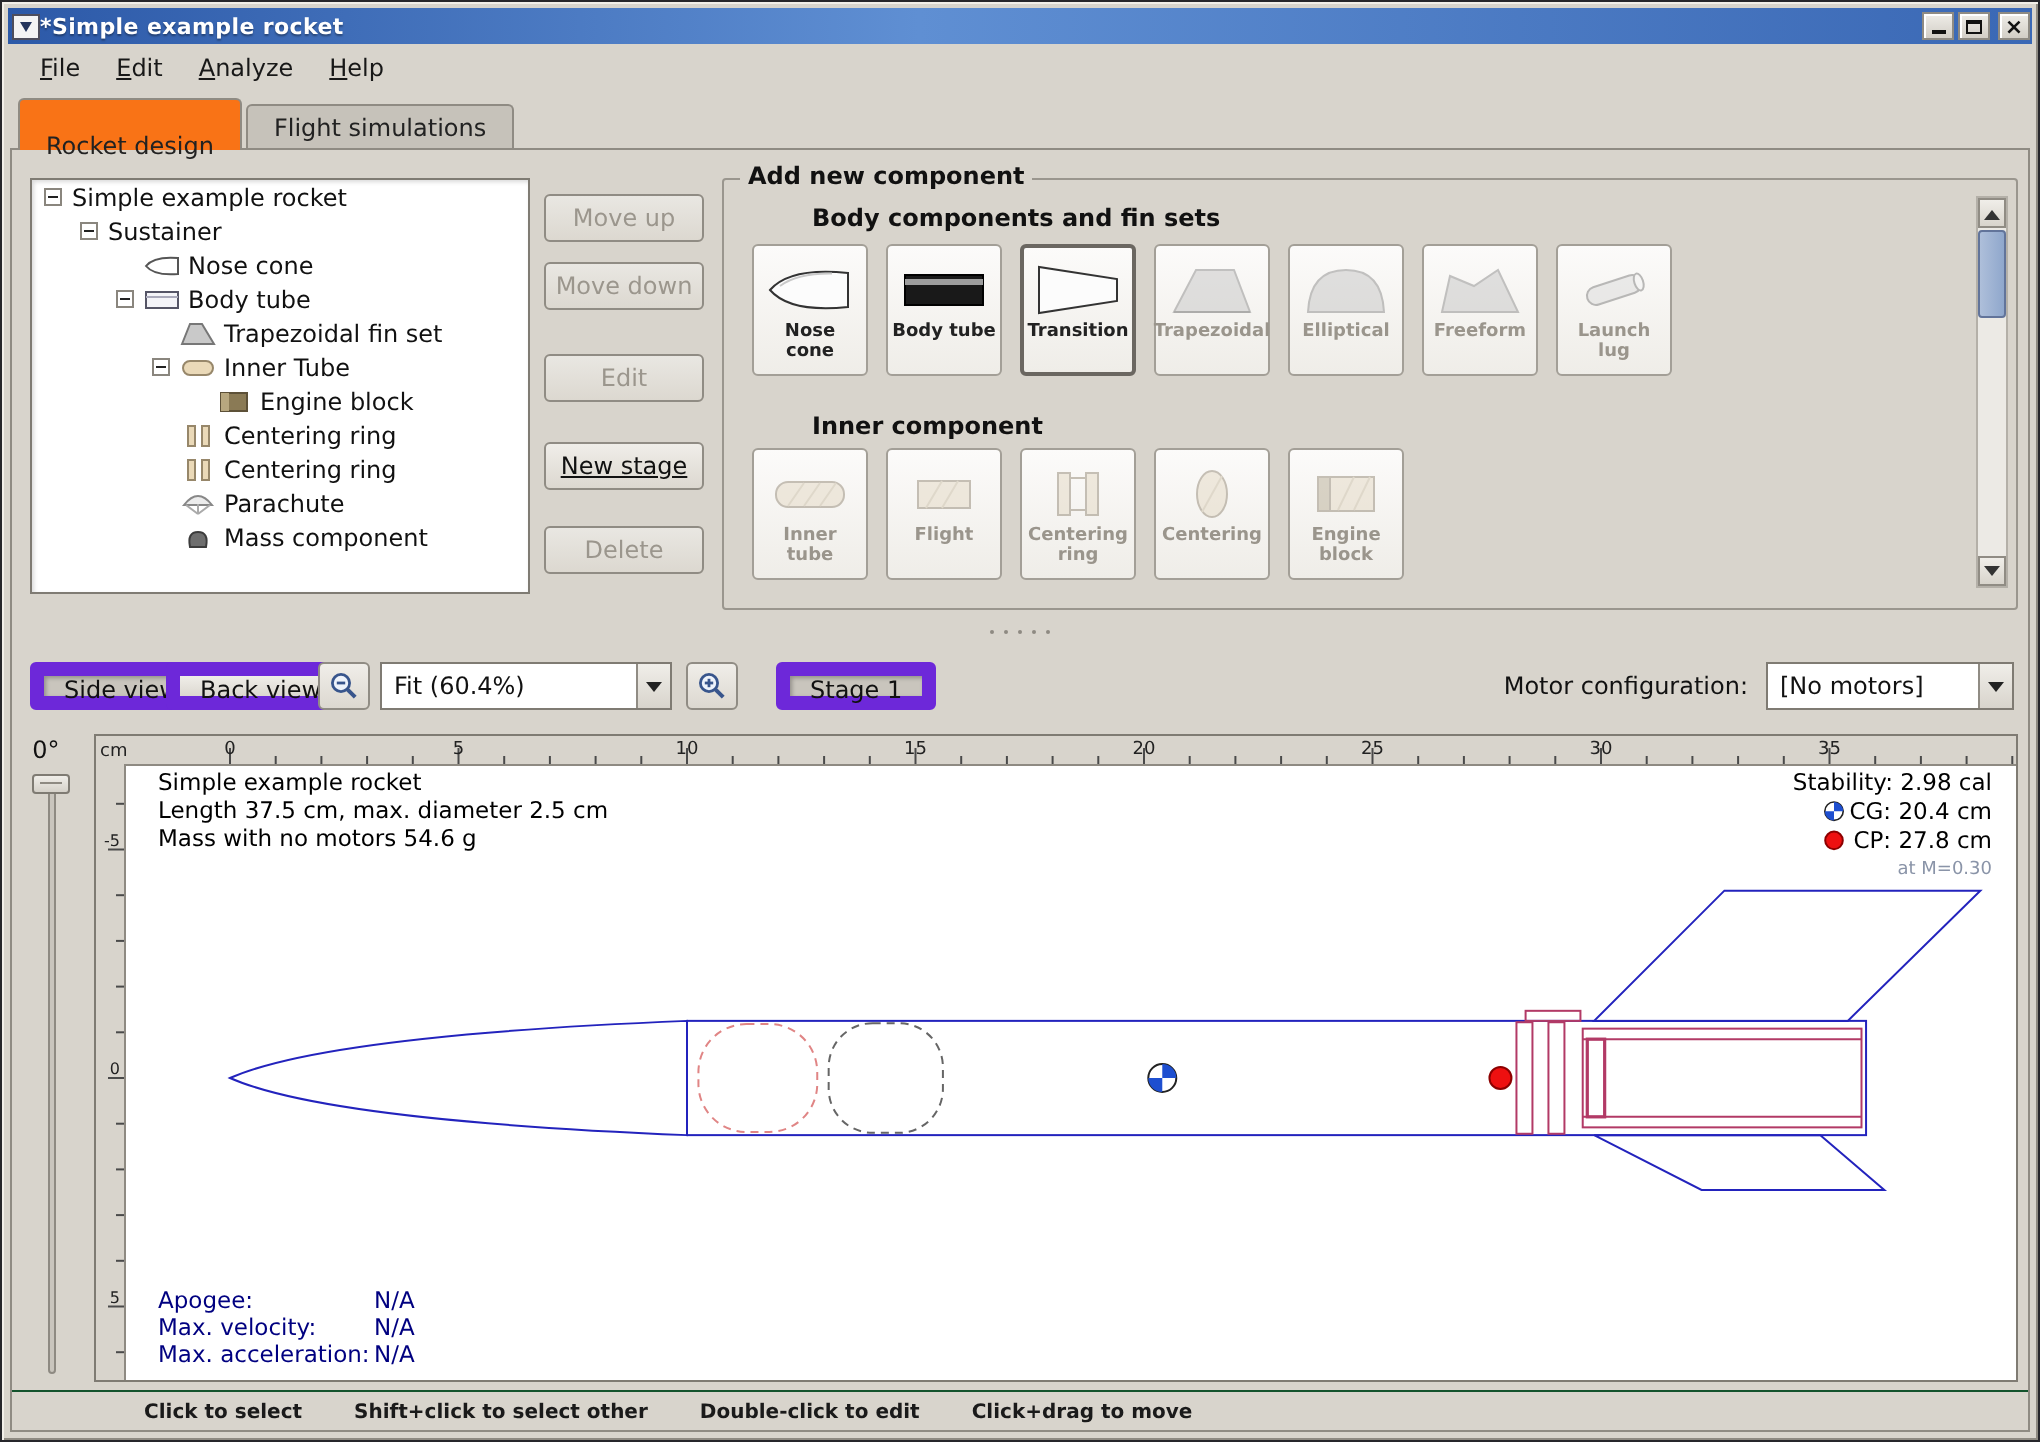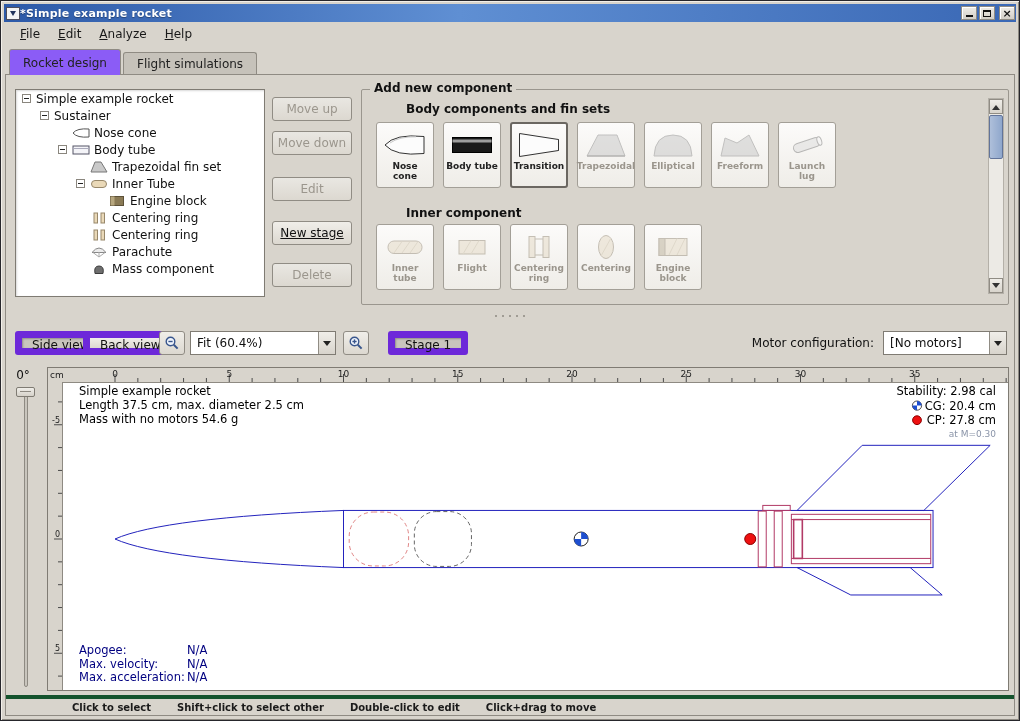--- a/index.html
+++ b/index.html
@@ -27,21 +27,21 @@
 
   
   .menubar{position:absolute;left:4px;top:22px;right:4px;height:22px;display:flex;align-items:center;
     padding-left:6px;font-size:12px;color:#181818;}
   .menu-item{padding:3px 9px;cursor:default;}
 
   
   .tabs{position:absolute;left:8px;top:48px;height:26px;display:flex;gap:2px;z-index:3;}
   .tab{padding:4px 13px;font-size:12px;border:1px solid #8f8b83;border-bottom:none;
     border-radius:3px 3px 0 0;background:#c6c2ba;height:22px;margin-top:3px;color:#222;cursor:default;}
-  .tab.active{background:#8b5cf6;height:26px;margin-top:0;padding-top:6px;}
+  .tab.active{background:#f97316;height:26px;margin-top:0;padding-top:16px;}
   .tab-panel{position:absolute;left:4px;right:4px;top:73px;bottom:4px;border:1px solid #8f8b83;background:#d8d4cc;}
 
   
   .tree-panel{position:absolute;left:14px;top:88px;width:250px;height:208px;background:#fff;
     border:1px solid #7f7b73;box-shadow:inset 1px 1px 2px rgba(0,0,0,.15);overflow:hidden;font-size:12px;z-index:2;}
   .tree-row{display:flex;align-items:center;height:17px;white-space:nowrap;cursor:default;}
   .expander{width:9px;height:9px;border:1px solid #8a867e;background:#fff;margin-right:5px;position:relative;flex:none;}
   .expander.hidden{visibility:hidden;}
   .expander .minus{position:absolute;left:1px;right:1px;top:3px;height:1px;background:#222;}
   .tree-icon{width:18px;height:12px;margin-right:4px;flex:none;display:flex;align-items:center;}
@@ -120,21 +120,21 @@
     background:#fff;z-index:2;}
   .canvas-wrap svg{display:block;}
   .rot-label{position:absolute;left:6px;top:367px;width:32px;text-align:center;font-size:12px;color:#111;z-index:2;}
   .rot-track{position:absolute;left:23px;top:390px;width:4px;height:296px;background:#c9c5bd;
     border:1px solid #8e8a82;border-radius:2px;z-index:2;}
   .rot-handle{position:absolute;left:15px;top:386px;width:19px;height:10px;
     background:linear-gradient(#f0eee9,#d5d1c9);border:1px solid #7f7b73;border-radius:2px;z-index:3;}
   .rot-handle::after{content:"";display:block;margin:3px auto 0;width:11px;height:1px;background:#8e8a82;}
 
   
-  .statusbar{position:absolute;left:5px;right:5px;top:694px;height:21px;border-top:4px solid #14532d;
+  .statusbar{position:absolute;left:5px;right:5px;top:694px;height:21px;border-top:1px solid #14532d;
     display:flex;align-items:center;gap:26px;padding-left:66px;font-size:10px;font-weight:600;color:#1a1a1a;z-index:2;}
 </style>
 </head>
 <body>
 
 <div class="screen">
 
   <div class="titlebar">
     <div class="win-icon"></div>
     <div class="title">*Simple example rocket</div>

